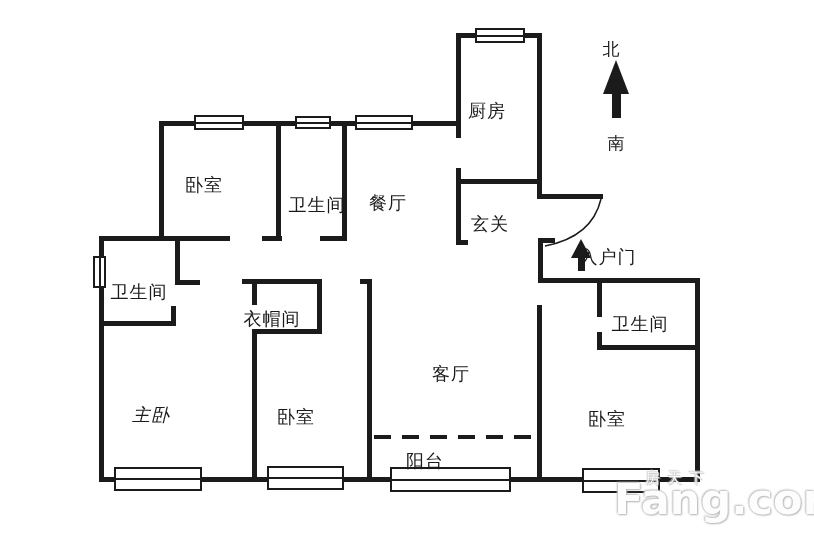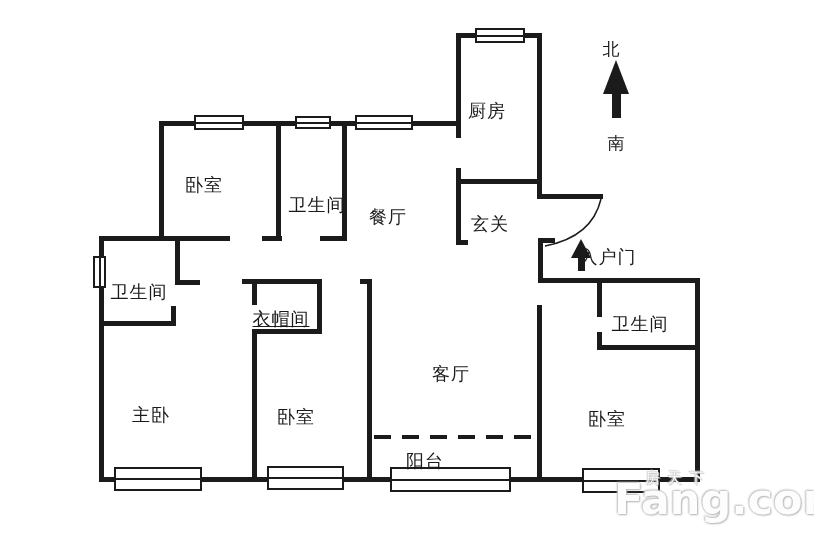--- a/index.html
+++ b/index.html
@@ -98,28 +98,28 @@
     </g>
     <line x1="374" y1="437" x2="535" y2="437" stroke="#1b1b1b" stroke-width="4" stroke-dasharray="17 11"></line>
   </svg>
 
   <div class="lbl compass-lbl" style="left:611px;top:49px;">北</div>
   <div class="lbl compass-lbl" style="left:616px;top:143px;">南</div>
 
   <div class="lbl" style="left:487px;top:111px;">厨房</div>
   <div class="lbl" style="left:204px;top:185px;">卧室</div>
   <div class="lbl" style="left:317px;top:205px;">卫生间</div>
-  <div class="lbl" style="left:388px;top:203px;margin-top:14px;">餐厅</div>
+  <div class="lbl" style="left:388px;top:203px;">餐厅</div>
   <div class="lbl" style="left:490px;top:224px;">玄关</div>
   <div class="lbl" style="left:608px;top:257px;">入户门</div>
   <div class="lbl" style="left:139px;top:292px;">卫生间</div>
-  <div class="lbl" style="left:281px;top:319px;text-decoration:underline;">衣帽间</div>
+  <div class="lbl" style="left:272px;top:319px;">衣帽间</div>
   <div class="lbl" style="left:640px;top:324px;">卫生间</div>
   <div class="lbl" style="left:451px;top:374px;">客厅</div>
-  <div class="lbl" style="left:151px;top:415px;">主卧</div>
+  <div class="lbl" style="left:151px;top:415px;font-style:italic;">主卧</div>
   <div class="lbl" style="left:296px;top:417px;">卧室</div>
   <div class="lbl" style="left:607px;top:419px;">卧室</div>
   <div class="lbl" style="left:425px;top:461px;">阳台</div>
 
   <div class="wm-cn">房天下</div>
   <div class="wm-en">Fang.com</div>
 
 </div>
 
 </body></html>

